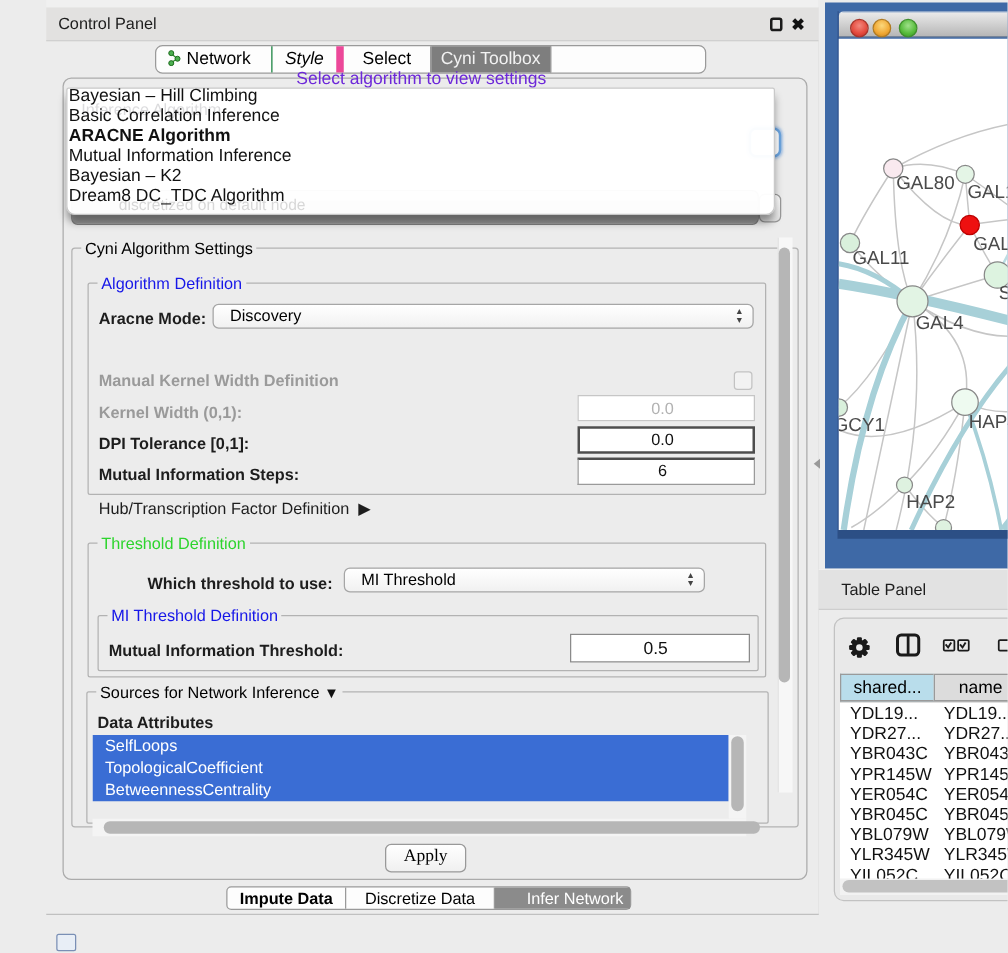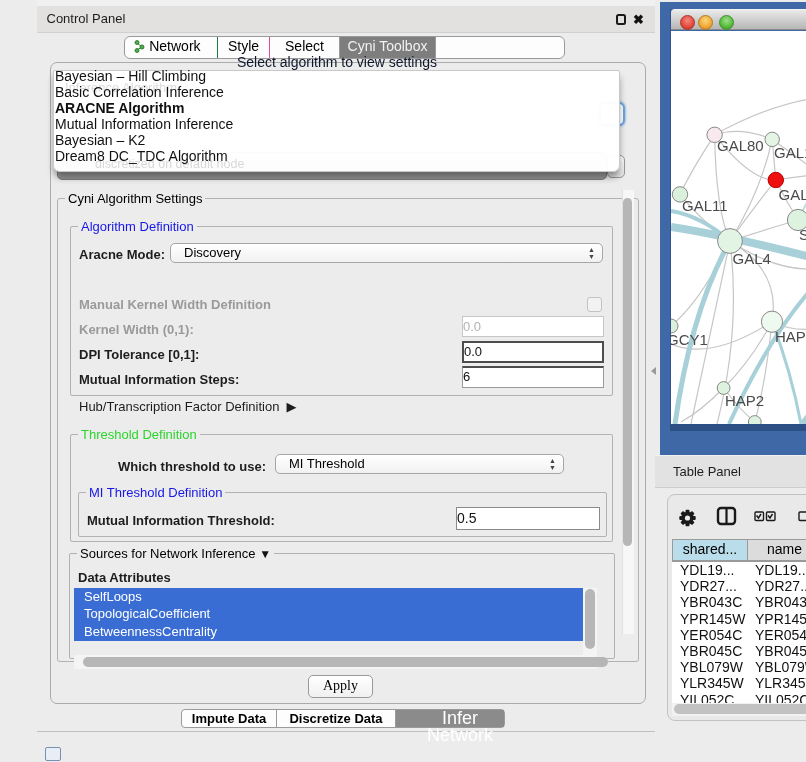--- a/index.html
+++ b/index.html
@@ -4,59 +4,59 @@
 <style>
   html,body{margin:0;padding:0;}
   body{width:806px;height:762px;overflow:hidden;font-family:"Liberation Sans",sans-serif;background:#ececec;}
   .abs{position:absolute;}
   #root{position:relative;width:806px;height:762px;background:#ececec;margin-left:37px;}
   .lbl{font-size:13px;color:#1d1d1d;white-space:nowrap;}
   .b{font-weight:bold;}
   .dis{color:#9a9a9a;}
   .combo{background:linear-gradient(#ffffff,#f1f1f1);border:1px solid #a6a6a6;border-radius:5px;box-sizing:border-box;}
   .arrows{position:absolute;right:6px;top:2px;width:9px;font-size:7px;line-height:7px;color:#444;text-align:center;}
-  .tfield{background:#fff;box-sizing:border-box;font-size:13px;text-align:left;}
+  .tfield{background:#fff;box-sizing:border-box;font-size:13px;text-align:center;}
   .gtitle{position:absolute;top:-8px;left:7px;background:#ececec;padding:0 3px;font-size:13px;white-space:nowrap;}
   .group{position:absolute;border:1px solid #b2b2b2;border-radius:2px;}
 </style>
 </head>
 <body>
 <div id="root">
 
 <div class="abs" style="left:0;top:0;width:618px;height:731px;background:#ececec;border-right:1px solid #c4c4c4;border-bottom:1px solid #c0c0c0;"></div>
 
 <div class="abs" style="left:0;top:0;width:618px;height:6px;background:#f0f0f0;"></div>
 <div class="abs" style="left:0;top:6px;width:618px;height:26px;background:#e2e1e0;border-bottom:1px solid #d0d0d0;"></div>
 <div class="abs lbl" style="left:9.5px;top:10.5px;font-size:13px;">Control Panel</div>
 <div class="abs" style="left:579px;top:14px;width:6px;height:7px;border:2px solid #1a1a1a;border-radius:2.5px;"></div>
 <div class="abs" style="left:596px;top:13px;font-size:13px;font-weight:bold;color:#111;line-height:13px;">✖</div>
 
 <div class="abs" style="left:87px;top:36px;width:441px;height:23px;background:#fdfdfd;border:1px solid #9a9a9a;border-radius:6px;box-sizing:border-box;display:flex;">
   <div style="width:92px;border-right:1px solid #15803d;text-align:center;font-size:14px;line-height:19px;">&nbsp;&nbsp;Network</div>
-  <div style="width:51px;border-right:1px solid #ec4899;text-align:center;font-size:14px;line-height:19px;">Style</div>
+  <div style="width:51px;border-right:6px solid #ec4899;text-align:center;font-size:14px;line-height:19px;font-style:italic;">Style</div>
   <div style="width:69px;border-right:1px solid #9a9a9a;text-align:center;font-size:14px;line-height:19px;">Select</div>
   <div style="width:95px;border-right:1px solid #9a9a9a;text-align:center;font-size:14px;line-height:19px;background:#7e7e7e;color:#f2f2f2;">Cyni Toolbox</div>
 </div>
 
 <svg class="abs" style="left:97px;top:40px;" width="12" height="13" viewBox="0 0 12 13">
   <line x1="3" y1="3" x2="8" y2="7" stroke="#2a8f2a" stroke-width="1"></line>
   <line x1="3" y1="10" x2="8" y2="7" stroke="#2a8f2a" stroke-width="1"></line>
   <circle cx="3" cy="2.5" r="2" fill="#4caf50" stroke="#1c6b1c" stroke-width="0.8"></circle>
   <circle cx="8" cy="7" r="2" fill="#4caf50" stroke="#1c6b1c" stroke-width="0.8"></circle>
   <circle cx="3" cy="10.5" r="2" fill="#4caf50" stroke="#1c6b1c" stroke-width="0.8"></circle>
 </svg>
 
 <div class="abs" style="left:13px;top:62px;width:594px;height:640px;border:1px solid #ababab;border-radius:7px;background:#ececec;"></div>
 
 <div class="abs" style="left:20px;top:152px;width:550px;height:28px;border:1px solid #818181;border-radius:5px;background:linear-gradient(#dddddd,#969696);box-sizing:border-box;"></div>
 
 <div class="abs" style="left:562px;top:102px;width:22px;height:20px;background:#fff;border:2px solid #6ba3dd;border-radius:6px;box-shadow:0 0 2px 1px rgba(110,160,220,0.55);"></div>
 <div class="abs" style="left:570px;top:155px;width:16px;height:21px;background:linear-gradient(#fdfdfd,#e2e2e2);border:1px solid #999;border-radius:5px;"></div>
 
-<div class="abs" style="left:0;top:54px;width:600px;text-align:center;font-size:14px;color:#0f172a;">Select algorithm to view settings</div>
+<div class="abs" style="left:0;top:54px;width:600px;text-align:center;font-size:14px;color:#6d28d9;">Select algorithm to view settings</div>
 
 <div class="abs" style="left:16px;top:70px;width:565px;height:100px;background:rgba(255,255,255,0.97);border:1px solid #c9c9c9;border-radius:2px 2px 7px 7px;box-shadow:0 6px 7px -1px rgba(0,0,0,0.42);"></div>
 <div class="abs" style="left:28px;top:80px;font-size:13px;color:rgba(90,90,100,0.22);">Inference Algorithm</div>
 <div class="abs" style="left:58px;top:157px;font-size:12.5px;color:rgba(80,80,80,0.22);">discretized on default node</div>
 <div class="abs" style="left:18px;top:67.5px;font-size:14px;line-height:16px;color:#111;white-space:nowrap;">
   Bayesian – Hill Climbing<br>
   Basic Correlation Inference<br>
   <span class="b">ARACNE Algorithm</span><br>
   Mutual Information Inference<br>
   Bayesian – K2<br>
@@ -115,22 +115,22 @@
 </div>
 <div class="abs" style="left:546px;top:588px;width:14px;height:67px;background:#f4f4f4;"></div>
 <div class="abs" style="left:548px;top:589px;width:10px;height:60px;background:#b6b6b6;border-radius:5px;"></div>
 <div class="abs" style="left:37px;top:655px;width:523px;height:14px;background:#f4f4f4;"></div>
 <div class="abs" style="left:46px;top:657px;width:525px;height:10px;background:#b6b6b6;border-radius:5px;"></div>
 
 <div class="abs" style="left:271px;top:675px;width:65px;height:23px;background:linear-gradient(#ffffff,#f0f0f0);border:1px solid #999;border-radius:5px;box-sizing:border-box;text-align:center;font-size:14px;line-height:19px;font-family:Liberation Serif, serif;">Apply</div>
 
 <div class="abs" style="left:144px;top:709px;width:324px;height:19px;background:#fdfdfd;border:1px solid #9a9a9a;border-radius:4px;box-sizing:border-box;display:flex;">
   <div style="width:94px;border-right:1px solid #9a9a9a;text-align:center;font-size:13px;line-height:17px;font-weight:bold;">Impute Data</div>
-  <div style="width:118px;border-right:1px solid #9a9a9a;text-align:center;font-size:13px;line-height:17px;font-weight:bold;">Discretize Data</div>
-  <div style="flex:1;text-align:center;font-size:18px;line-height:17px;background:#8b8b8b;color:#fff;padding-left:20px;">Infer Network</div>
+  <div style="width:118px;border-right:1px solid #9a9a9a;text-align:center;font-size:13px;line-height:17px;font-weight:normal;">Discretize Data</div>
+  <div style="flex:1;text-align:center;font-size:13px;line-height:17px;background:#8b8b8b;color:#fff;padding-left:20px;">Infer Network</div>
 </div>
 
 <div class="abs" style="left:8px;top:747px;width:14px;height:12px;border:1px solid #7a8fb5;border-radius:2px;background:#e8eef6;"></div>
 
 <div class="abs" style="left:618px;top:0;width:188px;height:762px;background:#ececec;"></div>
 <div class="abs" style="left:623px;top:2px;width:183px;height:453px;background:#3e69a6;"></div>
 
 <div class="abs" style="left:633px;top:9px;width:173px;height:415px;border-left:1px solid #31528b;"></div>
 <div class="abs" style="left:633px;top:424px;width:173px;height:7px;background:#2c4f85;"></div>
 <div class="abs" style="left:634px;top:9px;width:172px;height:19px;background:linear-gradient(#eaeaea,#b6b6b6);border-top:1px solid #f2f2f2;border-bottom:1px solid #8a8a8a;border-top-left-radius:4px;"></div>

